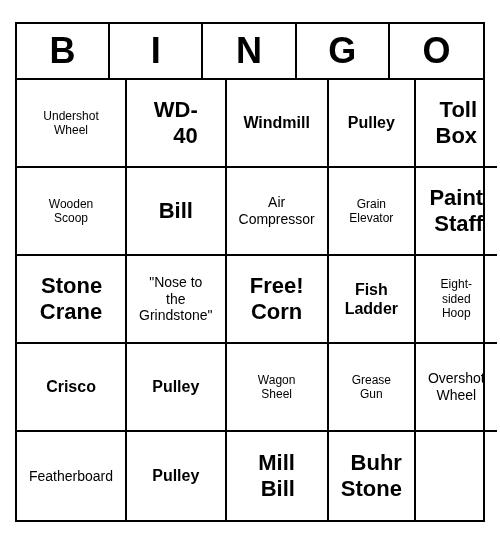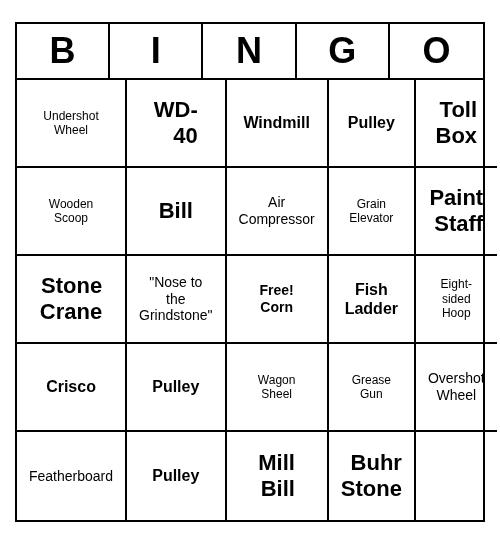--- a/index.html
+++ b/index.html
@@ -79,21 +79,21 @@
 
     .bingo-cell.small {
       font-size: 12px;
     }
 
     .bingo-cell.xsmall {
       font-size: 14px;
     }
 
     .bingo-cell.free {
-      font-size: 14px;
+      font-size: 22px;
       font-weight: bold;
     }
   </style>
 </head>
 <body>
 
 <div class="bingo-card">
   <div class="bingo-header">
   <div class="bingo-header-cell">B</div>
       <div class="bingo-header-cell">I</div>

